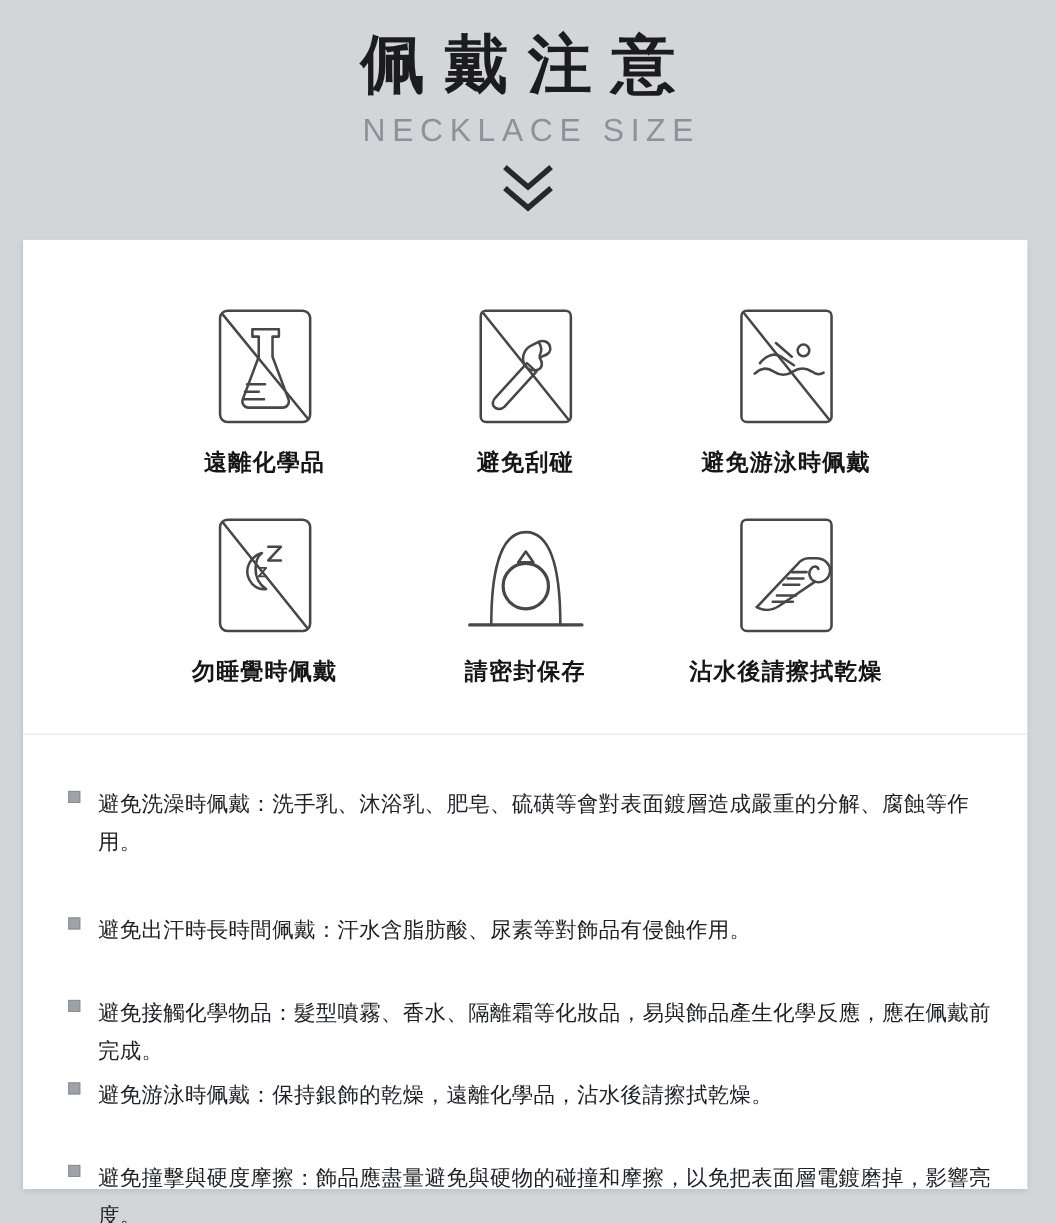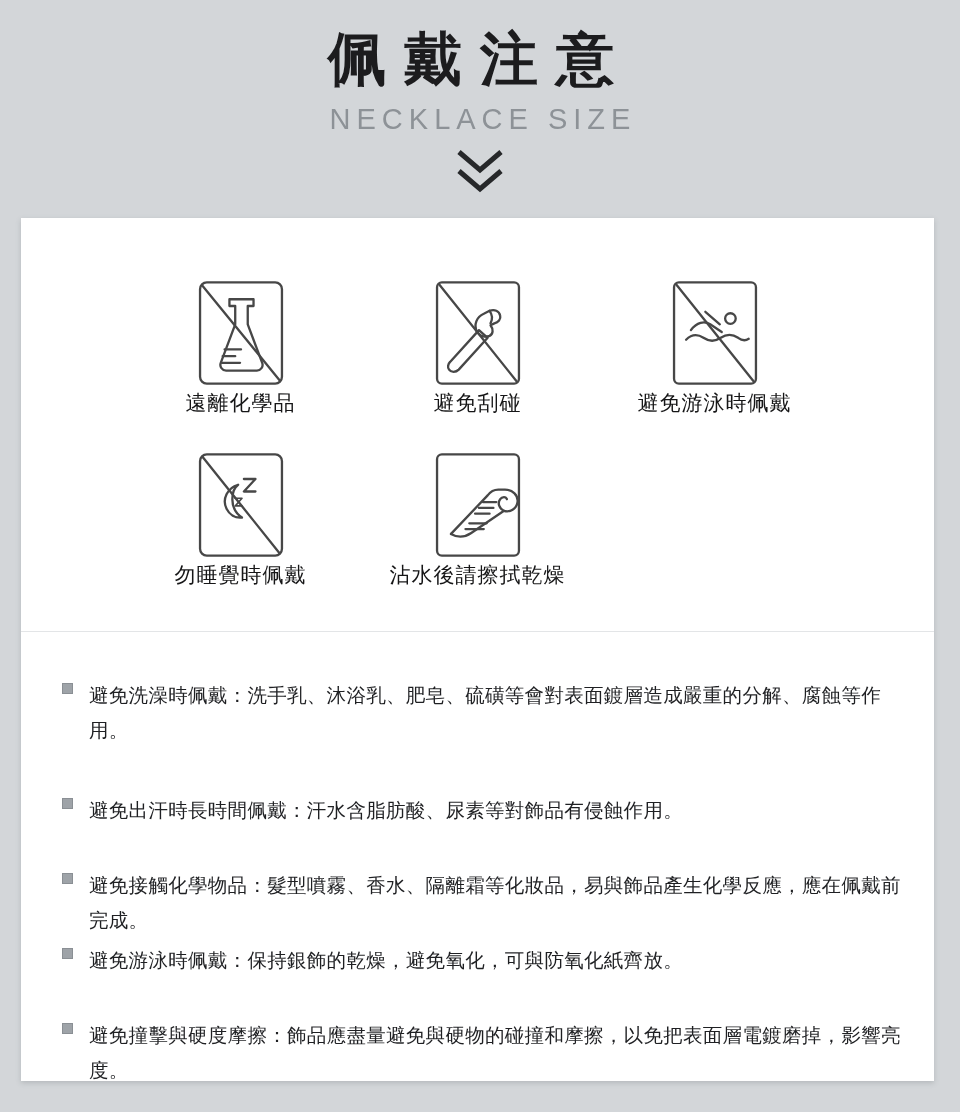--- a/index.html
+++ b/index.html
@@ -36,22 +36,22 @@
     width:711px;margin:0 auto;padding-top:62px;
     display:flex;flex-wrap:wrap;
   }
   .cell{
     width:237px;
     display:flex;flex-direction:column;align-items:center;
   }
   .cell.row2{margin-top:36px;}
   .cell svg{height:106px;display:block;}
   .cell-label{
-    margin-top:4px;
-    font-size:21px;line-height:26px;font-weight:400;
+    margin-top:22px;
+    font-size:21px;line-height:26px;font-weight:700;
     color:#161617;letter-spacing:1px;white-space:nowrap;
   }
   .seam{height:1px;margin-top:43px;background:rgba(175,181,186,0.35);}
   
   .notes{
     list-style:none;margin:0;padding:46px 16px 0 41px;
   }
   .note{
     position:relative;
     padding-left:27px;
@@ -122,33 +122,42 @@
           <svg viewBox="0 0 90 110" width="90" height="106" class="care-svg">
     <rect x="2.5" y="2.5" width="85" height="105" rx="7"></rect>
     <line x1="5" y1="5" x2="85" y2="105"></line>
     <path d="M42,34 C31,37 25,49 30,59 C33,65 39,69 46,68 C40,64 36,57 36,49 C36,42 38,37 42,34 Z"></path>
     <path d="M48,28 L60,28 L48,41 L60,41"></path>
     <path d="M39,48 L46,48 L39,56 L46,56" stroke-width="1.8"></path>
   </svg>
           <div class="cell-label">勿睡覺時佩戴</div>
         </div>
         <div class="cell row2">
+          <svg viewBox="0 0 112 108" width="112" height="104" class="care-svg">
+    <line x1="4" y1="100" x2="108" y2="100" stroke-width="3"></line>
+    <path d="M24,100 C24,58 30,14 56,14 C82,14 88,58 88,100"></path>
+    <circle cx="56" cy="64" r="21" stroke-width="3"></circle>
+    <path d="M49,42 L63,42 L56,32 Z"></path>
+  </svg>
+          <div class="cell-label">請密封保存</div>
+        </div>
+        <div class="cell row2">
           <svg viewBox="0 0 90 110" width="90" height="106" class="care-svg">
     <rect x="2.5" y="2.5" width="85" height="105" rx="5"></rect>
     <path d="M17,85 L55,45 C58,41 62,39 66,39 L73,39 C81,39 87,45 86,52 C85,59 78,63 72,61 C67,59 65,53 68,49 C70,46 74,46 75,49"></path>
     <path d="M72,61 L38,84 C32,88 24,89 17,85"></path>
     <path d="M50,52 h14 M46,58 h15 M42,64 h15"></path>
     <path d="M36,74 h18 M32,80 h19"></path>
   </svg>
           <div class="cell-label">沾水後請擦拭乾燥</div>
         </div>
       </div>
     <div class="seam"></div>
     <ul class="notes">
         <li class="note"><span class="sq"></span><span class="note-text">避免洗澡時佩戴：洗手乳、沐浴乳、肥皂、硫磺等會對表面鍍層造成嚴重的分解、腐蝕等作用。</span></li>
         <li class="note"><span class="sq"></span><span class="note-text">避免出汗時長時間佩戴：汗水含脂肪酸、尿素等對飾品有侵蝕作用。</span></li>
         <li class="note"><span class="sq"></span><span class="note-text">避免接觸化學物品：髮型噴霧、香水、隔離霜等化妝品，易與飾品產生化學反應，應在佩戴前
 完成。</span></li>
-        <li class="note"><span class="sq"></span><span class="note-text">避免游泳時佩戴：保持銀飾的乾燥，避免氧化，可與防氧化紙齊放。</span></li>
+        <li class="note"><span class="sq"></span><span class="note-text">避免游泳時佩戴：保持銀飾的乾燥，遠離化學品，沾水後請擦拭乾燥。</span></li>
         <li class="note"><span class="sq"></span><span class="note-text">避免撞擊與硬度摩擦：飾品應盡量避免與硬物的碰撞和摩擦，以免把表面層電鍍磨掉，影響亮度。</span></li>
       </ul>
   </section>
 </div>
 
 </body></html>

